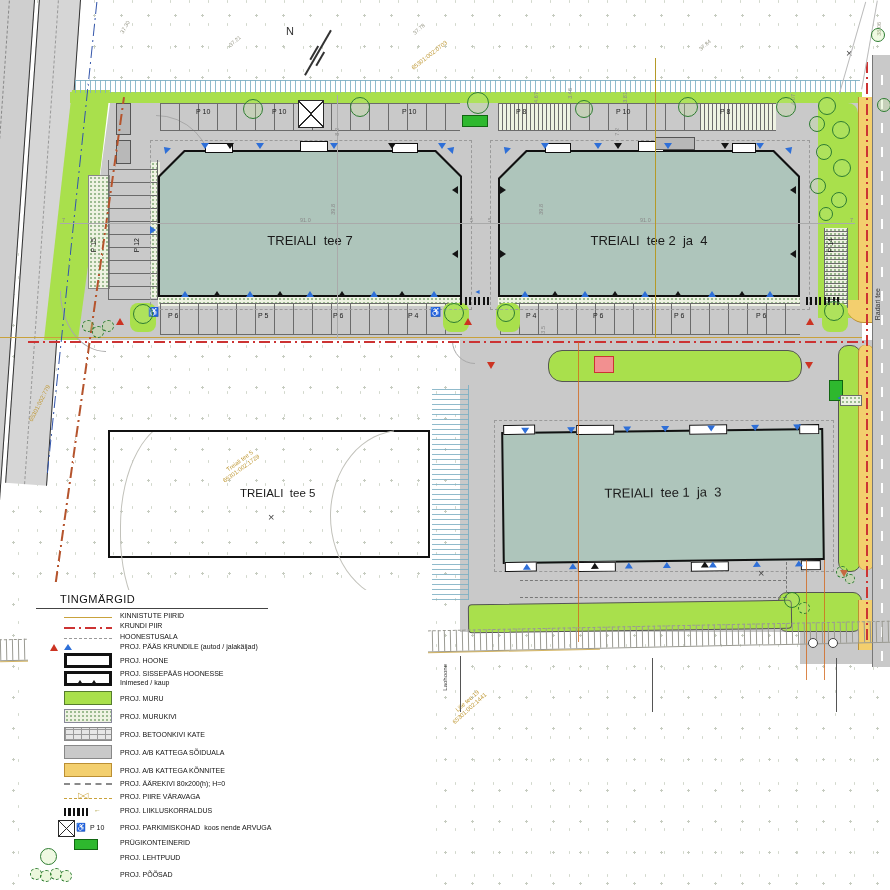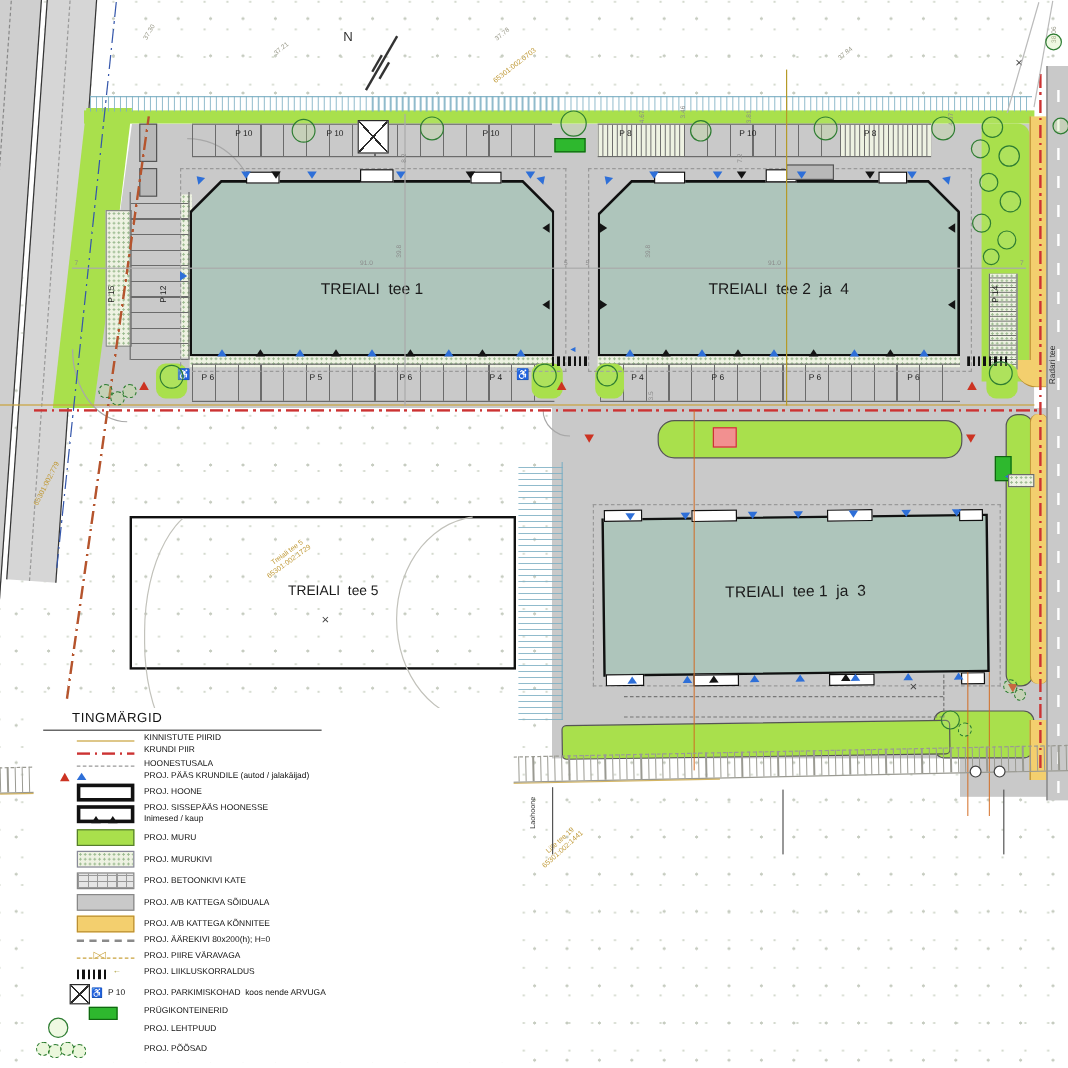--- a/index.html
+++ b/index.html
@@ -118,21 +118,21 @@
   <div class="a" style="left:462px;top:115px;width:24px;height:10px;background:#2eb82e;border:1px solid #116611;"></div>
   <div class="a" style="left:829px;top:380px;width:12px;height:19px;background:#2eb82e;border:1px solid #116611;"></div>
 
   <div class="a" style="left:150px;top:140px;width:320px;height:168px;border:1px dashed #9a9a9a;"></div>
   <div class="a" style="left:490px;top:140px;width:318px;height:168px;border:1px dashed #9a9a9a;"></div>
   <div class="a" style="left:494px;top:420px;width:338px;height:150px;border:1px dashed #9a9a9a;"></div>
 
   <div class="a" style="left:158px;top:150px;width:304px;height:147px;">
     <div class="bld-outer" style="left:0;top:0;width:304px;height:147px;clip-path:polygon(0 26px,26px 0,278px 0,304px 26px,304px 147px,0 147px);"></div>
     <div class="bld-inner" style="left:0;top:0;width:304px;height:147px;clip-path:polygon(2px 27px,27px 2px,277px 2px,302px 27px,302px 145px,2px 145px);"></div>
-    <div class="t" style="left:0;top:84px;width:304px;text-align:center;font-size:13px;">TREIALI  tee 1</div>
+    <div class="t" style="left:0;top:84px;width:304px;text-align:center;font-size:13px;">TREIALI  tee 7</div>
   </div>
 
   <div class="a" style="left:205px;top:143px;width:26px;height:8px;background:#fff;border:1.2px solid #111;"></div>
   <div class="a" style="left:300px;top:141px;width:26px;height:9px;background:#fff;border:1.2px solid #111;"></div>
   <div class="a" style="left:392px;top:143px;width:24px;height:8px;background:#fff;border:1.2px solid #111;"></div>
 
   <div class="a" style="left:498px;top:150px;width:302px;height:147px;">
     <div class="bld-outer" style="left:0;top:0;width:302px;height:147px;clip-path:polygon(0 28px,28px 0,276px 0,302px 26px,302px 147px,0 147px);"></div>
     <div class="bld-inner" style="left:0;top:0;width:302px;height:147px;clip-path:polygon(2px 29px,29px 2px,275px 2px,300px 27px,300px 145px,2px 145px);"></div>
     <div class="t" style="left:0;top:84px;width:302px;text-align:center;font-size:13px;">TREIALI  tee 2  ja  4</div>

